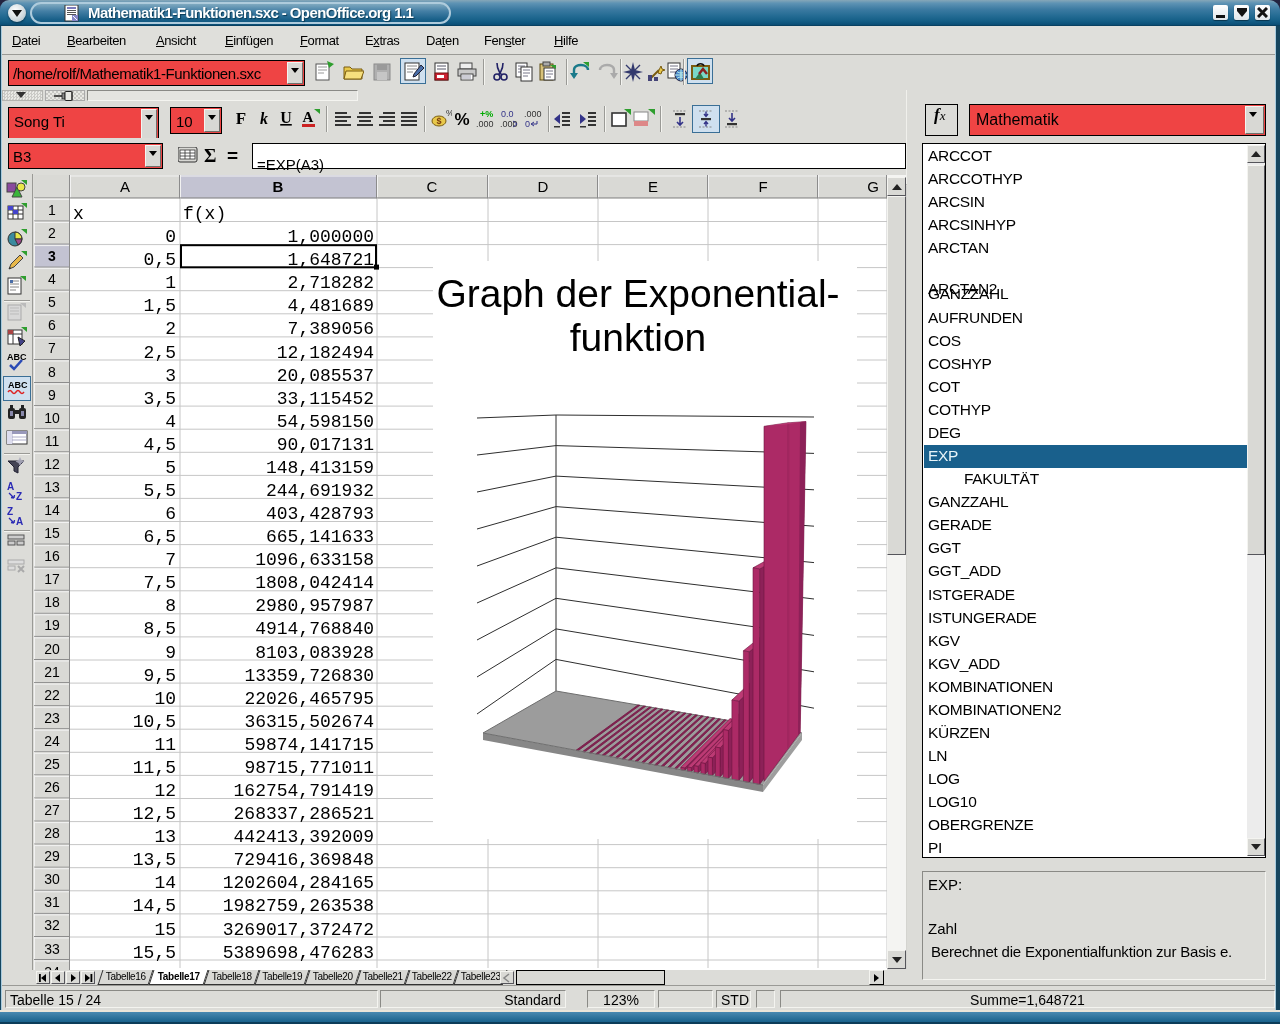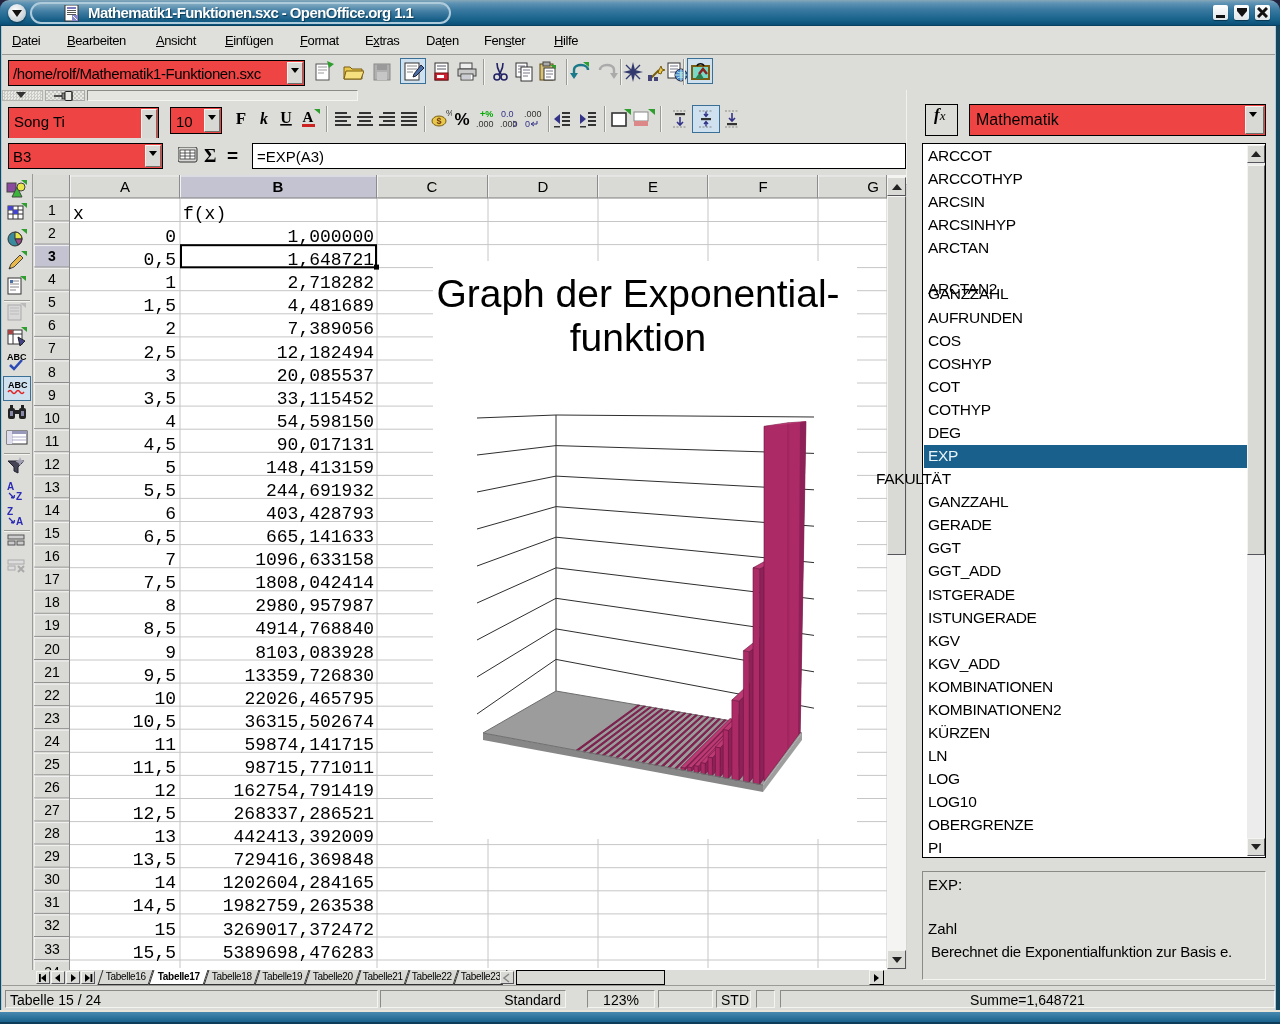--- a/index.html
+++ b/index.html
@@ -287,21 +287,21 @@
     <path d="M10,12 V4 M7,7 L10,4 L13,7" stroke="#338" stroke-width="1.6" fill="none" transform="rotate(180 10 8)"></path>
   </svg>
 <div class="abs fbar"></div>
 <div class="abs combo" style="left:8px;top:143px;width:155px;height:26px">
     <div style="font-size:15px;padding:4px 2px 0 4px">B3</div>
     <div class="cbtn"></div>
   </div>
 <div class="abs" style="left:204px;top:145px;font-size:19px;font-family:'Liberation Serif';font-weight:bold">Σ</div>
 <div class="abs" style="left:227px;top:145px;font-size:19px;font-weight:bold">=</div>
 <div class="abs" style="left:252px;top:143px;width:654px;height:26px;background:#fff;border:1px solid #000">
-    <div style="font-size:15px;padding:4px 2px 0 4px">=EXP(A3)</div>
+    <div style="font-size:15px;padding:12px 2px 0 4px">=EXP(A3)</div>
   </div>
 <svg class="abs" style="left:178px;top:147px" width="20" height="16">
 <rect x="0" y="0" width="19" height="15" rx="2" fill="#d8d8d4" stroke="#333"></rect>
 <rect x="2" y="3" width="15" height="9" fill="#fff" stroke="#333" stroke-width="0.8"></rect>
 <path d="M2,6 h15 M2,9 h15 M7,3 v9 M12,3 v9" stroke="#333" stroke-width="0.8"></path>
 </svg>
 <div class="abs ltb"></div>
 <svg class="abs" style="left:6px;top:179px" width="22" height="22">
     <rect x="1" y="4" width="9" height="9" fill="#8a4a9e" stroke="#444"></rect>
     <path d="M6,18 L11,8 L16,18 Z" fill="#3ab53a" stroke="#444"></path>
@@ -872,21 +872,21 @@
 <div class="abs fn" style="left:928px;top:280px">ARCTAN2</div>
 <div class="abs fn" style="left:928px;top:285px">GANZZAHL</div>
 <div class="abs fn" style="left:928px;top:309px">AUFRUNDEN</div>
 <div class="abs fn" style="left:928px;top:332px">COS</div>
 <div class="abs fn" style="left:928px;top:355px">COSHYP</div>
 <div class="abs fn" style="left:928px;top:378px">COT</div>
 <div class="abs fn" style="left:928px;top:401px">COTHYP</div>
 <div class="abs fn" style="left:928px;top:424px">DEG</div>
 <div class="abs" style="left:924px;top:445px;width:323px;height:23px;background:#19608c"></div>
 <div class="abs fn" style="left:928px;top:447px;color:#e8f4f8">EXP</div>
-<div class="abs fn" style="left:876px;top:470px">FAKULTÄT</div>
+<div class="abs fn" style="left:964px;top:470px">FAKULTÄT</div>
 <div class="abs fn" style="left:928px;top:493px">GANZZAHL</div>
 <div class="abs fn" style="left:928px;top:516px">GERADE</div>
 <div class="abs fn" style="left:928px;top:539px">GGT</div>
 <div class="abs fn" style="left:928px;top:562px">GGT_ADD</div>
 <div class="abs fn" style="left:928px;top:586px">ISTGERADE</div>
 <div class="abs fn" style="left:928px;top:609px">ISTUNGERADE</div>
 <div class="abs fn" style="left:928px;top:632px">KGV</div>
 <div class="abs fn" style="left:928px;top:655px">KGV_ADD</div>
 <div class="abs fn" style="left:928px;top:678px">KOMBINATIONEN</div>
 <div class="abs fn" style="left:928px;top:701px">KOMBINATIONEN2</div>

